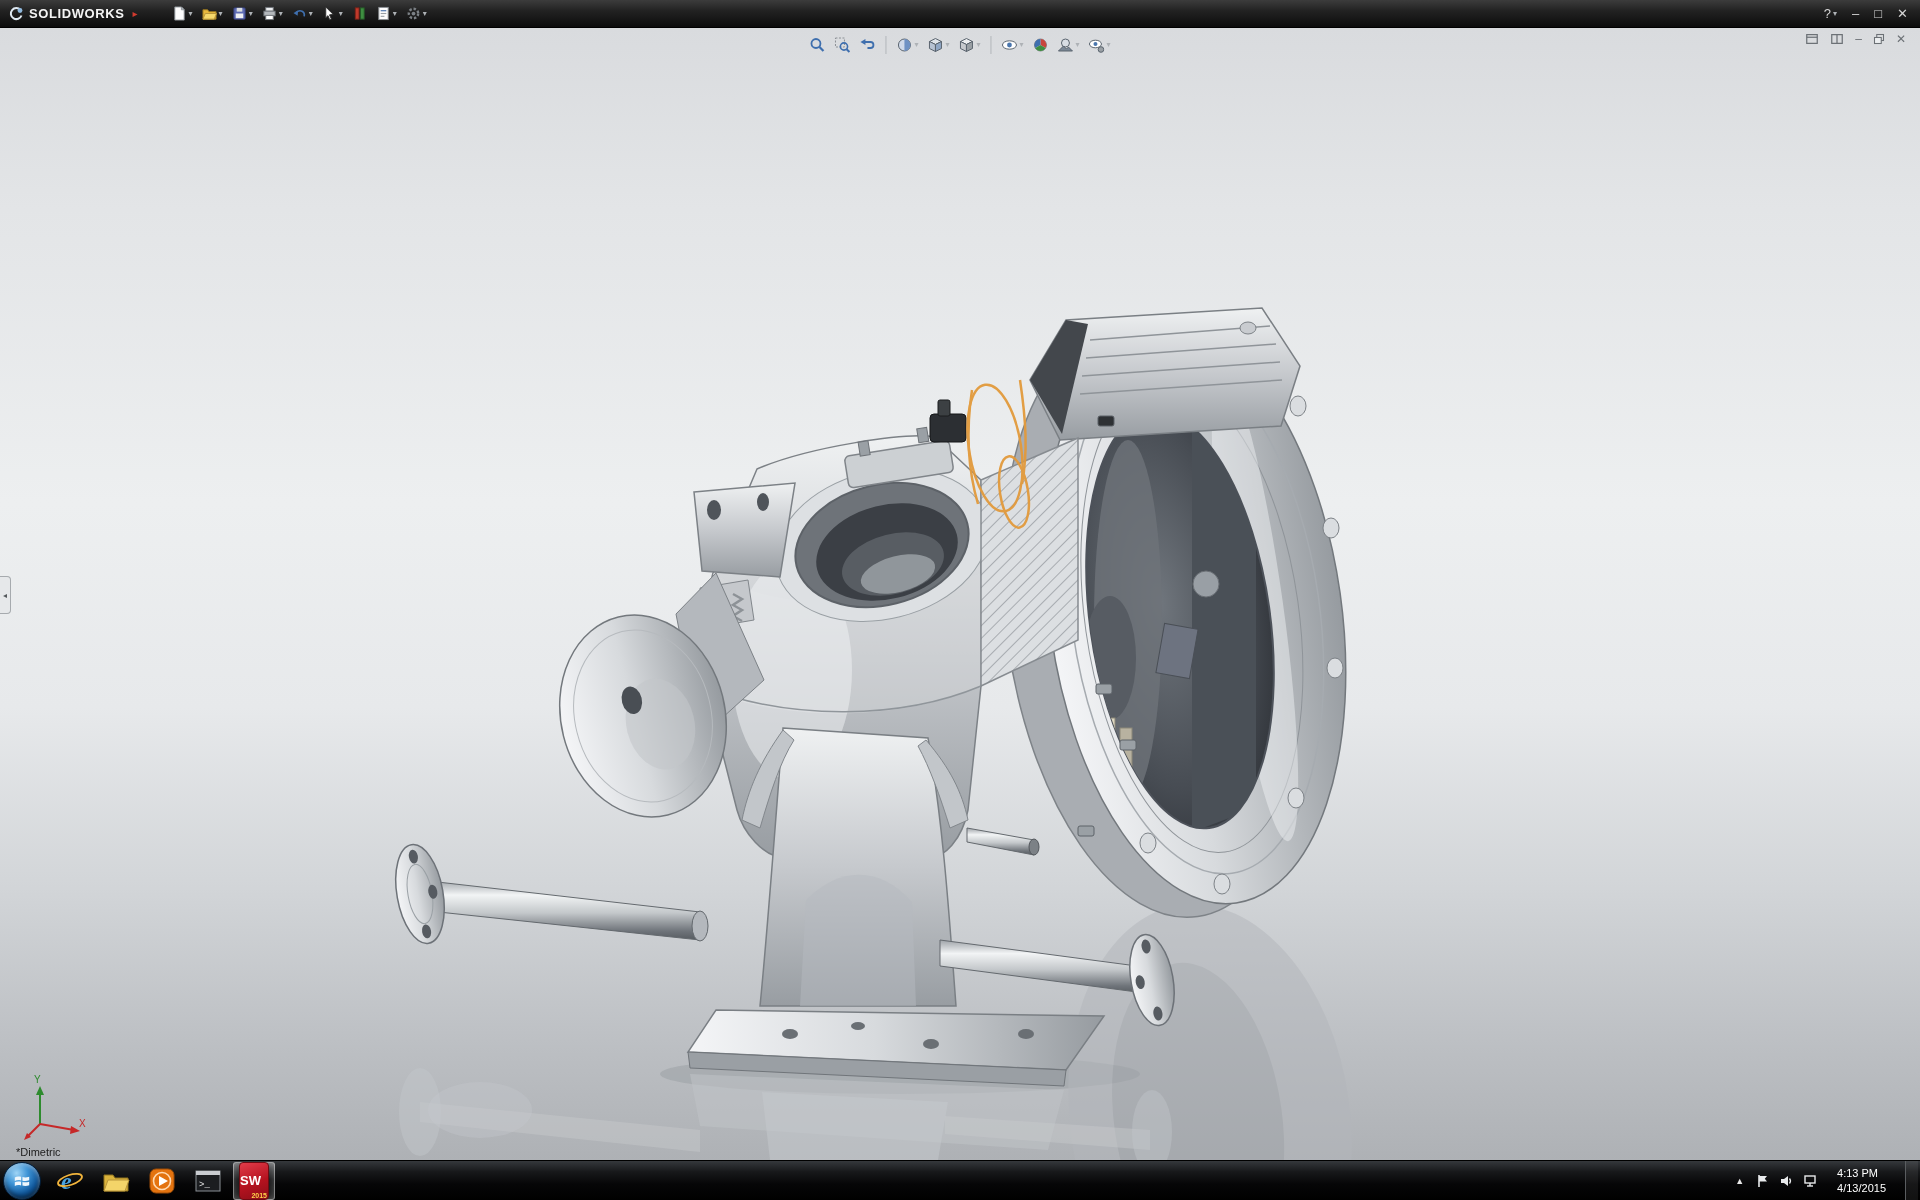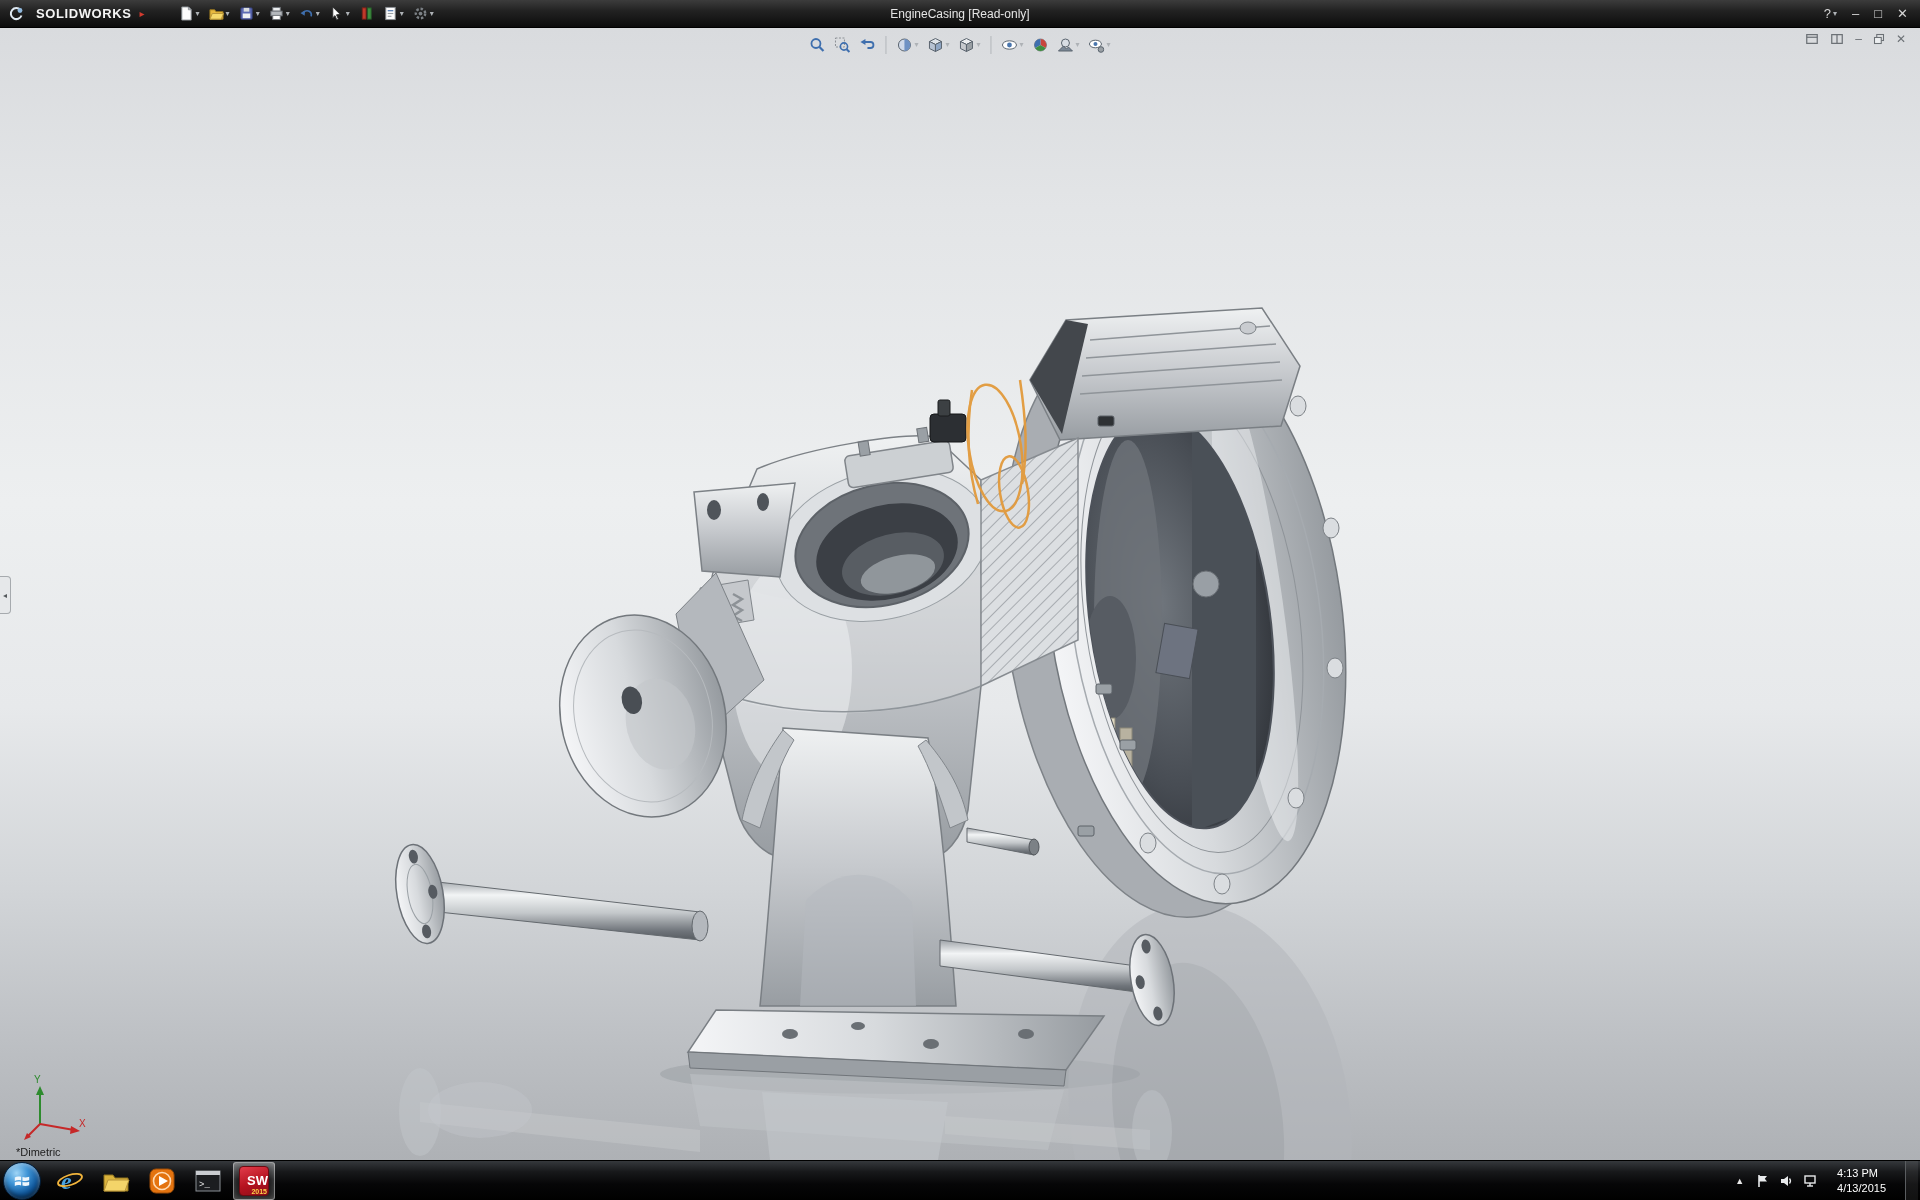--- a/index.html
+++ b/index.html
@@ -6,21 +6,21 @@
   html,body { width:1920px; height:1200px; overflow:hidden; font-family:"Liberation Sans",sans-serif; background:#000; }
   body { position:relative; }
 
   
   .titlebar {
     position:absolute; top:0; left:0; width:1920px; height:28px;
     background:linear-gradient(180deg,#3c3c3c 0%,#222 40%,#0c0c0c 100%);
     border-bottom:1px solid #000;
     display:flex; align-items:center; color:#e8e8e8;
   }
-  .logo { display:flex; align-items:center; gap:12px; padding:0 8px 0 8px; }
+  .logo { display:flex; align-items:center; gap:5px; padding:0 8px 0 8px; }
   .logo-text { font-weight:bold; font-size:13px; letter-spacing:.6px; color:#f4f4f4; }
   .logo-arrow { color:#d23b2f; font-size:10px; padding-right:4px; }
   .tb-tools { display:flex; align-items:center; gap:1px; padding-left:26px; }
   .tb-btn { display:flex; align-items:center; gap:2px; padding:3px 4px; border-radius:2px; cursor:default; }
   .tb-btn svg { display:block; }
   .caret { font-size:8px; color:#aeb2b6; line-height:1; }
   .tb-title { position:absolute; left:0; right:0; text-align:center; font-size:12px; color:#e4e4e4; pointer-events:none; }
   .tb-right { margin-left:auto; display:flex; align-items:center; gap:15px; padding-right:12px; font-size:13px; color:#d6d6d6; }
   .tb-right .wbtn { display:flex; align-items:center; gap:2px; }
 
@@ -65,23 +65,23 @@
     background:radial-gradient(circle at 35% 28%, #9fd4f5 0%, #3e94d6 32%, #11589c 62%, #06335f 88%);
     border:1px solid #04203c; display:flex; align-items:center; justify-content:center;
     box-shadow:inset 0 2px 4px rgba(255,255,255,.45), inset 0 -3px 5px rgba(0,0,0,.5);
   }
   .task-icons { display:flex; align-items:center; gap:4px; margin-left:8px; }
   .task-btn { width:42px; height:38px; display:flex; align-items:center; justify-content:center; border-radius:3px; }
   .task-btn.active {
     background:linear-gradient(180deg,rgba(255,255,255,.28),rgba(255,255,255,.07) 45%,rgba(255,255,255,.14));
     border:1px solid rgba(255,255,255,.45); box-shadow:inset 0 0 6px rgba(255,255,255,.25);
   }
-  .sw-badge { position:relative; width:30px; height:30px; border-radius:4px;
+  .sw-badge { position:relative; width:30px; height:38px; border-radius:4px;
     background:linear-gradient(160deg,#e23c4a 0%,#b5121f 55%,#8c0e18 100%);
-    border:1px solid #6e0a12; display:flex; align-items:center; justify-content:flex-end; }
+    border:1px solid #6e0a12; display:flex; align-items:center; justify-content:flex-start; }
   .sw-badge .sw { color:#fff; font-weight:bold; font-size:13px; }
   .sw-badge .yr { position:absolute; right:1px; bottom:0px; font-size:7px; color:#ffd24a; font-weight:bold; }
   .tray { margin-left:auto; display:flex; align-items:center; gap:10px; padding-right:2px; }
   .tray-arrow { color:#e8e8e8; font-size:9px; padding:0 2px; }
   .tray-icon { display:flex; align-items:center; }
   .clock { text-align:left; color:#fff; font-size:11px; line-height:1.3; padding:0 9px; }
   .desktop-peek { width:13px; height:40px; border-left:1px solid #5a5d60; background:rgba(255,255,255,.07); }
 </style>
 </head>
 <body>
@@ -157,21 +157,20 @@
     </div>
     <div class="tb-btn">
       <svg width="15" height="15" viewBox="0 0 16 16">
         <circle cx="8" cy="8" r="5" fill="none" stroke="#7b8085" stroke-width="2.6" stroke-dasharray="2.6 2"></circle>
         <circle cx="8" cy="8" r="2" fill="#7b8085"></circle>
       </svg>
       <span class="caret">▾</span>
     </div>
   </div>
 
-  <div class="tb-title">EngineCasing [Read-only]</div>
 
   <div class="tb-right">
     <span class="wbtn">
       <span>?</span>
       <span class="caret">▾</span>
     </span>
     <span class="wbtn">–</span>
     <span class="wbtn">□</span>
     <span class="wbtn">✕</span>
   </div>

